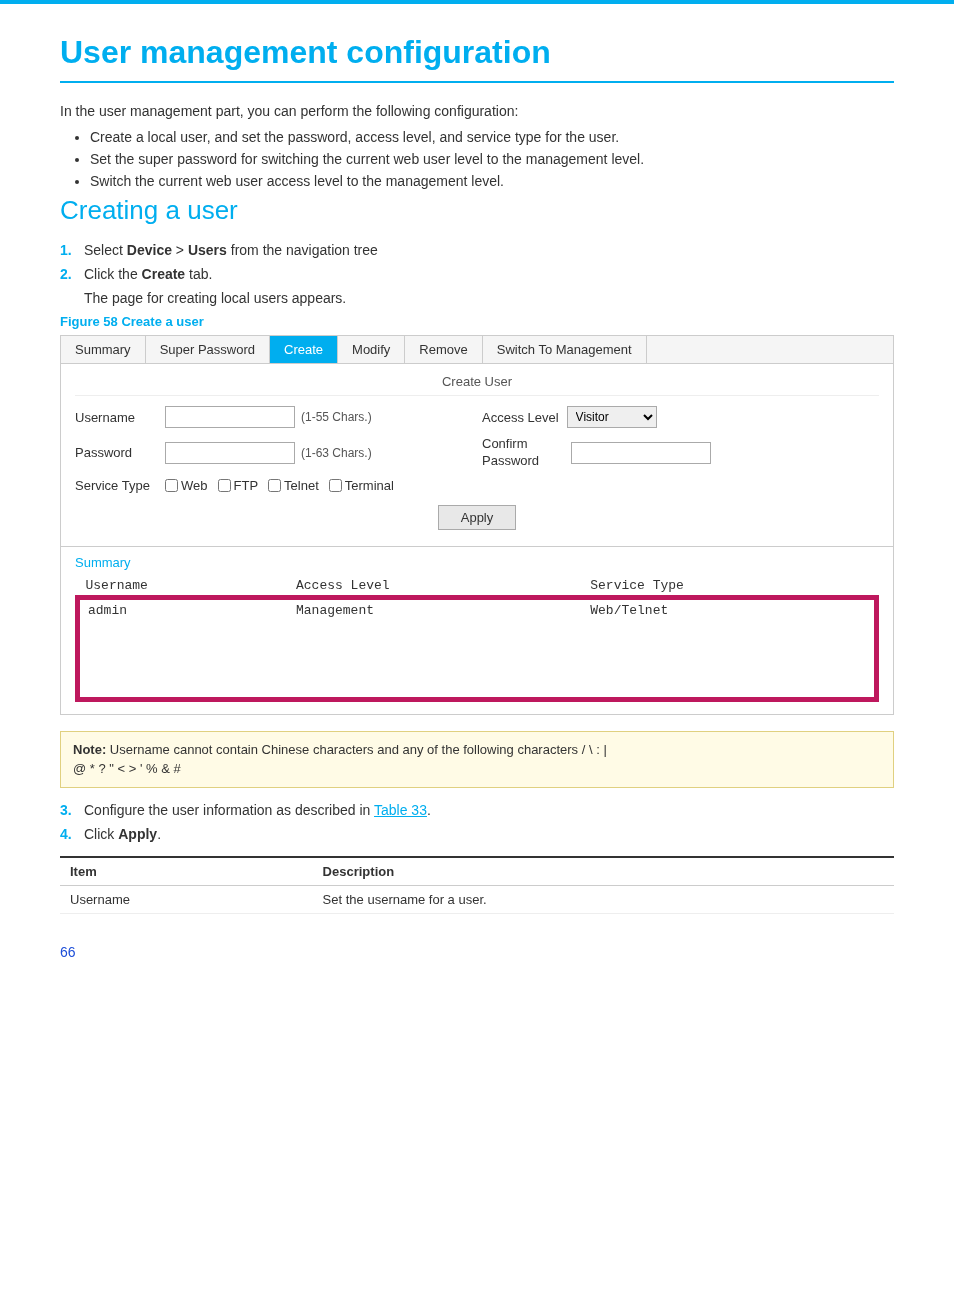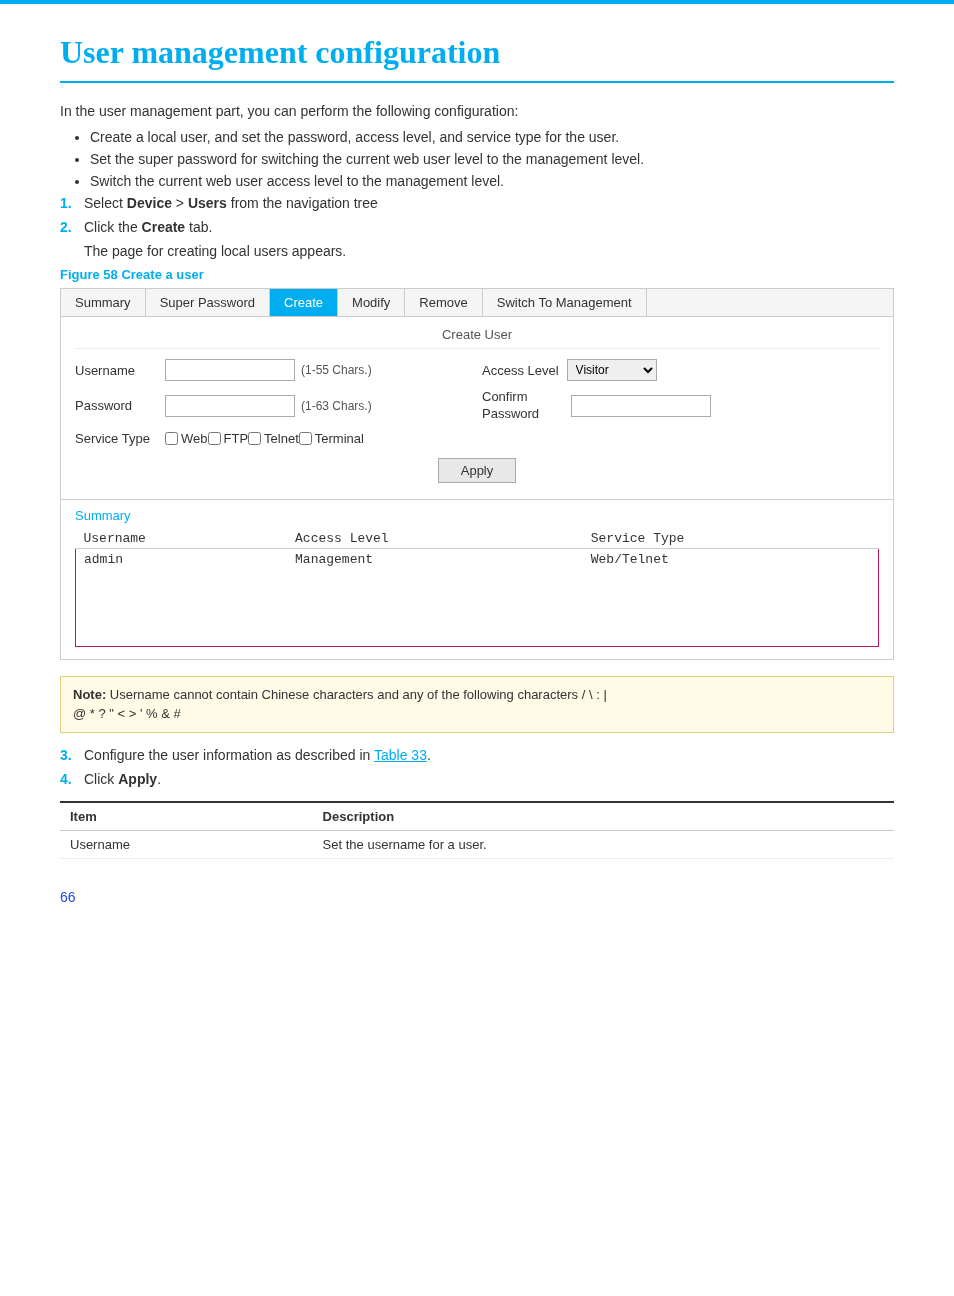--- a/index.html
+++ b/index.html
@@ -23,21 +23,21 @@
       padding: 30px 60px 40px 60px;
     }
 
     h1.page-title {
       font-size: 32px;
       font-weight: bold;
       color: #00AEEF;
       border-bottom: 2px solid #00AEEF;
       padding-bottom: 10px;
       margin-bottom: 20px;
-      font-family: Liberation Serif, serif;
+      font-family: Liberation Sans, sans-serif;
     }
 
     .intro-text {
       font-size: 14px;
       color: #333;
       margin-bottom: 10px;
     }
 
     ul.bullet-list {
       margin-left: 30px;
@@ -184,20 +184,21 @@
 
     .service-label {
       width: 90px;
       font-size: 13px;
       color: #333;
       flex-shrink: 0;
     }
 
     .checkbox-group {
       display: flex;
+      gap: 10px;
       align-items: center;
     }
 
     .checkbox-item {
       display: flex;
       align-items: center;
       gap: 3px;
       font-size: 13px;
     }
 
@@ -328,20 +329,21 @@
   <h1 class="page-title">User management configuration</h1>
 
   <p class="intro-text">In the user management part, you can perform the following configuration:</p>
 
   <ul class="bullet-list">
     <li>Create a local user, and set the password, access level, and service type for the user.</li>
     <li>Set the super password for switching the current web user level to the management level.</li>
     <li>Switch the current web user access level to the management level.</li>
   </ul>
 
+  <h2 class="section-title">Creating a user</h2>
 
   <div class="numbered-step">
     <span class="step-num">1.</span>
     <span class="step-content">
       Select <strong>Device</strong> &gt; <strong>Users</strong> from the navigation tree
     </span>
   </div>
 
   <div class="numbered-step">
     <span class="step-num">2.</span>
@@ -424,21 +426,21 @@
       <div class="summary-title">Summary</div>
 
       <table class="summary-table">
         <thead>
           <tr>
             <th>Username</th>
             <th>Access Level</th>
             <th>Service Type</th>
           </tr>
         </thead>
-        <tbody style="border:1px solid #be185d;">
+        <tbody style="border:5px solid #be185d;">
           <tr class="summary-data-row">
             <td>admin</td>
             <td>Management</td>
             <td>Web/Telnet</td>
           </tr>
           <tr class="summary-empty-rows">
               <td>&nbsp;</td>
               <td></td>
               <td></td>
             </tr>

